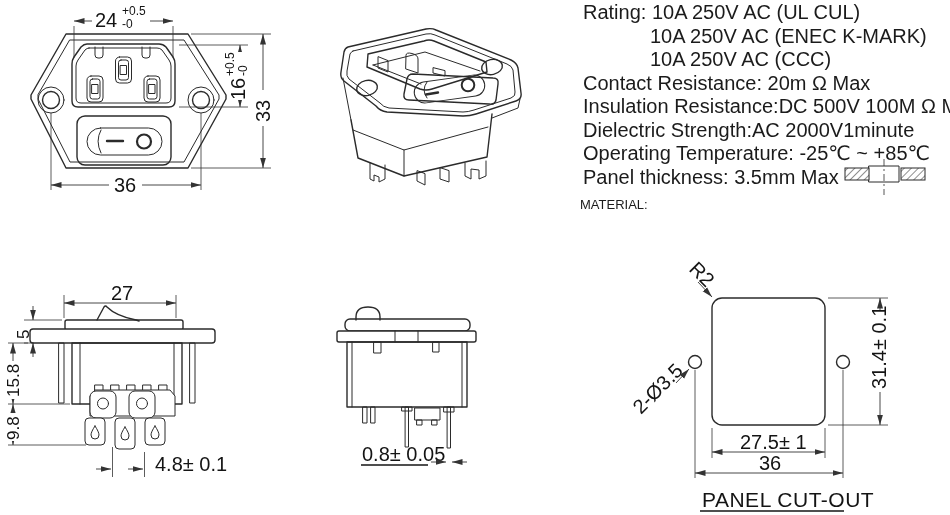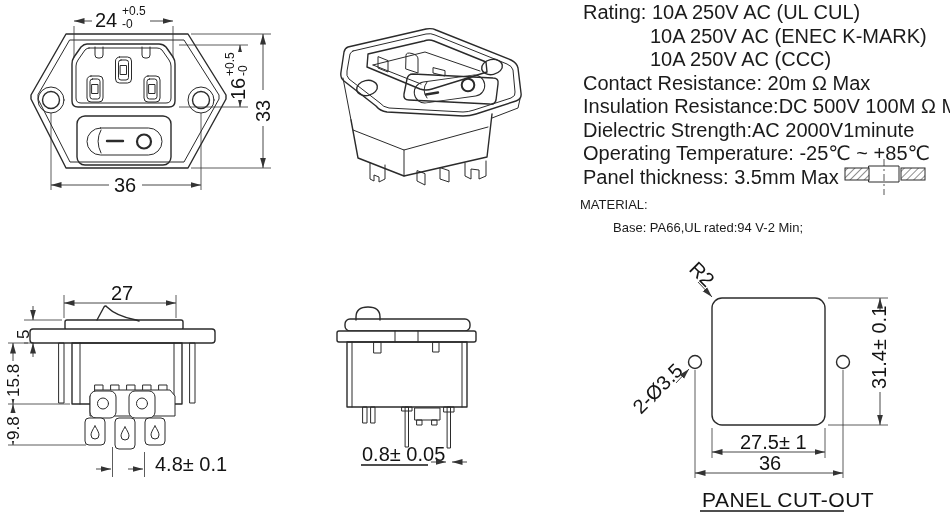--- a/index.html
+++ b/index.html
@@ -170,21 +170,20 @@
 
 <svg class="abs" style="left:843px;top:158px" width="85" height="38" viewBox="0 0 85 38">
   <line x1="41" y1="1" x2="41" y2="37" stroke="#444" stroke-width="0.9" stroke-dasharray="7 3 2 3"></line>
   <rect class="il" x="26" y="8" width="30" height="16" fill="#fff"></rect>
   <rect x="2" y="10" width="24" height="12" fill="url(#hatch)" stroke="#2b2b2b" stroke-width="1"></rect>
   <rect x="58" y="10" width="24" height="12" fill="url(#hatch)" stroke="#2b2b2b" stroke-width="1"></rect>
 </svg>
 
 <div class="abs material">
   <div>MATERIAL:</div>
-  <div class="m-indent">Base: PA66,UL rated:94 V-2 Min;</div>
 </div>
 
 <svg class="abs" style="left:0;top:285px" width="265" height="230" viewBox="0 0 265 230">
   <g>
     <path class="ol" d="M 97 35 L 104 22 Q 105.5 20 107 22 Q 116 31 136 35 L 139 36"></path>
     <rect class="ol" x="65" y="35" width="118" height="10" rx="2"></rect>
   </g>
   <rect class="olf" x="30" y="44" width="185" height="14" rx="3"></rect>
   <g>
     <rect class="ol" x="72" y="58" width="110" height="61"></rect>

